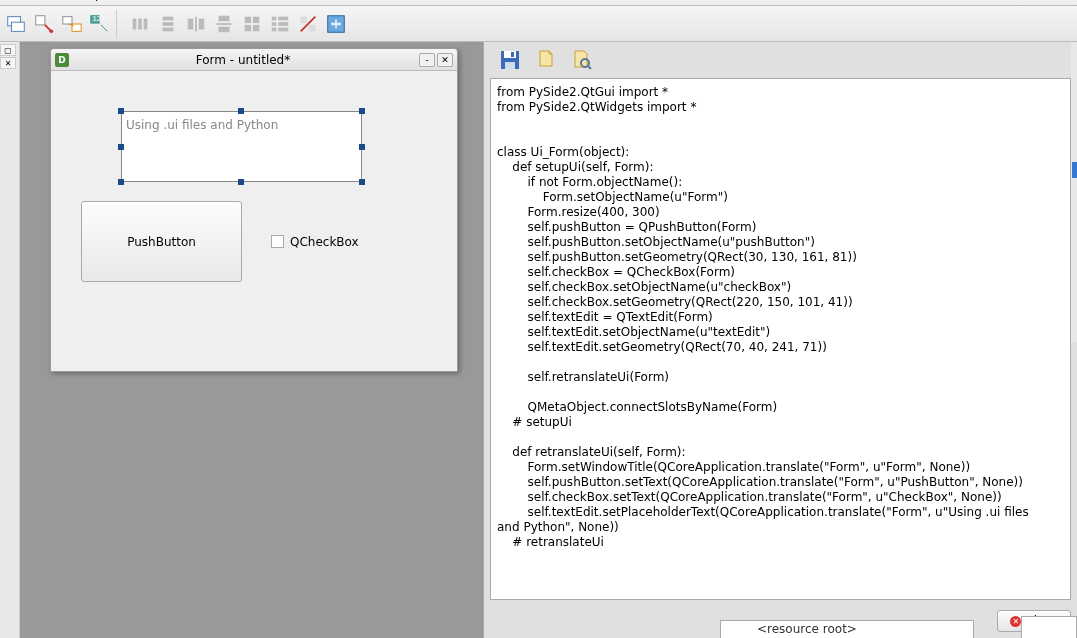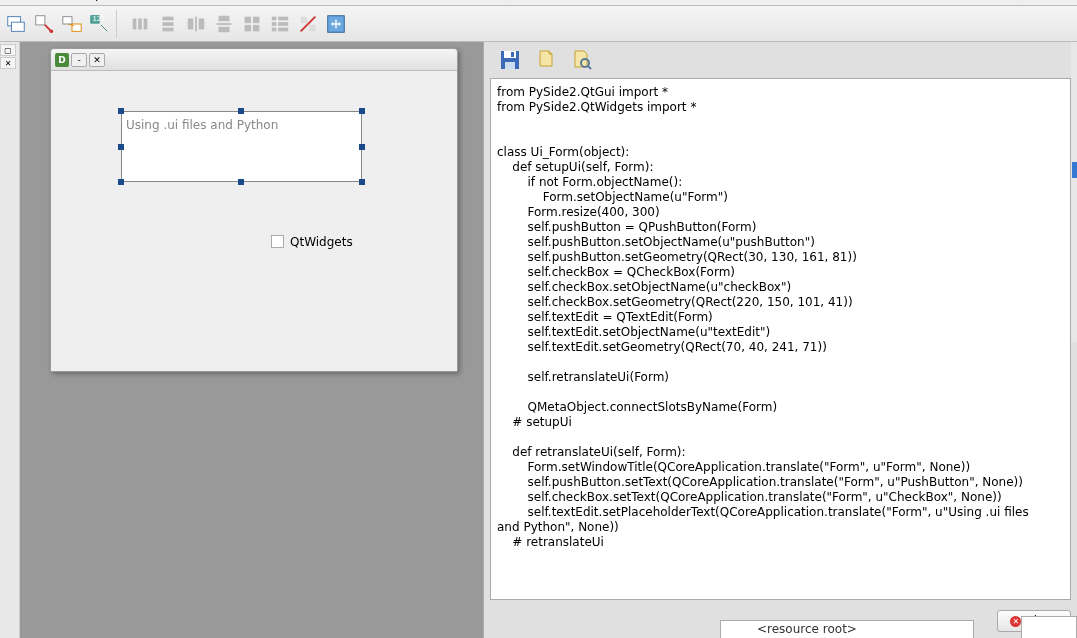--- a/index.html
+++ b/index.html
@@ -149,36 +149,38 @@
 <div class="main">
   <div class="left-dock">
     <div class="dock-tab">▢</div>
     <div class="dock-tab">✕</div>
   </div>
 
   <div class="design-area">
     <div class="form-window">
       <div class="titlebar">
         <div class="appicon">D</div>
+        <div class="title">Form - untitled*</div>
         <div class="win-btn">-</div>
         <div class="win-btn">✕</div>
       </div>
       <div class="form-canvas">
         <div class="textedit-widget">Using .ui files and Python</div>
         <div class="sel-handle" style="left:67px;top:37px"></div>
         <div class="sel-handle" style="left:187px;top:37px"></div>
         <div class="sel-handle" style="left:308px;top:37px"></div>
         <div class="sel-handle" style="left:67px;top:73px"></div>
         <div class="sel-handle" style="left:308px;top:73px"></div>
         <div class="sel-handle" style="left:67px;top:108px"></div>
         <div class="sel-handle" style="left:187px;top:108px"></div>
         <div class="sel-handle" style="left:308px;top:108px"></div>
+        <div class="pushbutton-widget">PushButton</div>
         <div class="checkbox-widget">
           <div class="checkbox-box"></div>
-          <span>QtWidgets</span>
+          <span>QCheckBox</span>
         </div>
       </div>
     </div>
   </div>
 
   <div class="code-panel">
     <div class="code-toolbar">
       <div class="cbtn">
           <svg width="24" height="24" viewBox="0 0 24 24">
             <rect x="3" y="3" width="18" height="18" fill="#3a6ab8"></rect>

